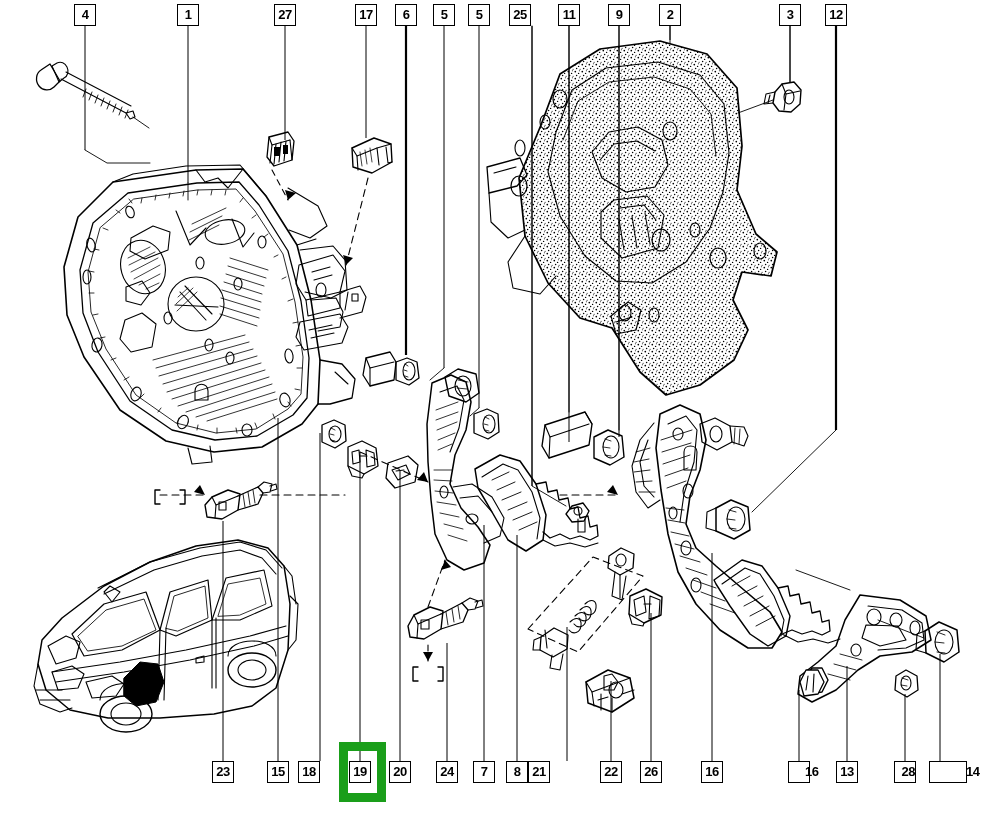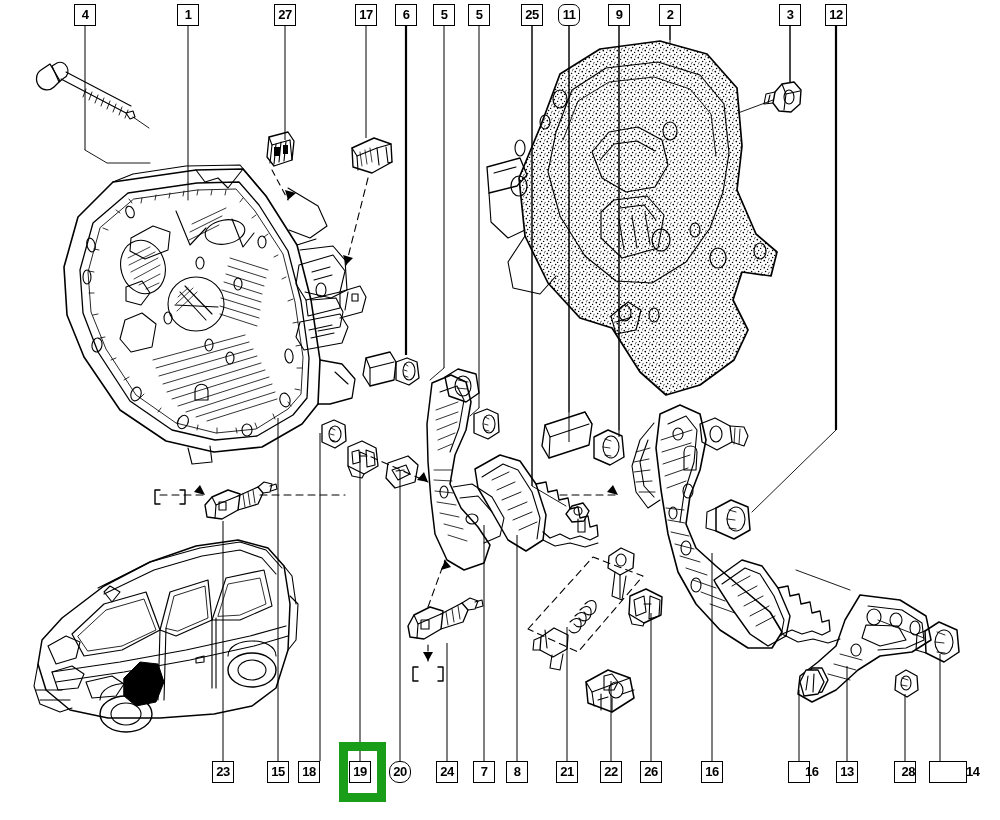--- a/index.html
+++ b/index.html
@@ -737,35 +737,35 @@
   <div class="hl-box" id="hlbox" style="left: 339px; top: 742px; width: 47px; height: 60px; border: 9px solid rgb(26, 158, 26);"></div>
 
   <div id="callout-layer">
       <div class="callout" style="left: 74px; top: 4px;">4</div>
       <div class="callout" style="left: 177px; top: 4px;">1</div>
       <div class="callout" style="left: 274px; top: 4px;">27</div>
       <div class="callout" style="left: 355px; top: 4px;">17</div>
       <div class="callout" style="left: 395px; top: 4px;">6</div>
       <div class="callout" style="left: 433px; top: 4px;">5</div>
       <div class="callout" style="left: 468px; top: 4px;">5</div>
-      <div class="callout" style="left: 521px; top: 4px; text-align: center;">25</div>
-      <div class="callout" style="left: 558px; top: 4px; border-radius: 7px;">11</div>
+      <div class="callout" style="left: 509px; top: 4px; text-align: center;">25</div>
+      <div class="callout" style="left: 558px; top: 4px;">11</div>
       <div class="callout" style="left: 608px; top: 4px;">9</div>
       <div class="callout" style="left: 659px; top: 4px;">2</div>
       <div class="callout" style="left: 779px; top: 4px;">3</div>
       <div class="callout" style="left: 825px; top: 4px;">12</div>
       <div class="callout" style="left: 212px; top: 761px;">23</div>
       <div class="callout" style="left: 267px; top: 761px;">15</div>
       <div class="callout" style="left: 298px; top: 761px;">18</div>
       <div class="callout" style="left: 349px; top: 761px;">19</div>
-      <div class="callout" style="left: 389px; top: 761px; border-radius: 10px;">20</div>
+      <div class="callout" style="left: 389px; top: 761px;">20</div>
       <div class="callout" style="left: 436px; top: 761px;">24</div>
       <div class="callout" style="left: 473px; top: 761px;">7</div>
       <div class="callout" style="left: 506px; top: 761px;">8</div>
-      <div class="callout" style="left: 556px; top: 761px;">21</div>
+      <div class="callout" style="left: 528px; top: 761px;">21</div>
       <div class="callout" style="left: 600px; top: 761px;">22</div>
       <div class="callout" style="left: 640px; top: 761px;">26</div>
       <div class="callout" style="left: 701px; top: 761px;">16</div>
       <div class="callout" style="left: 788px; top: 761px; padding-left: 16px;">16</div>
       <div class="callout" style="left: 836px; top: 761px;">13</div>
       <div class="callout" style="left: 894px; top: 761px; text-align: right;">28</div>
       <div class="callout" style="left: 929px; top: 761px; padding-left: 36px;">14</div>
     </div>
 
 </div>

